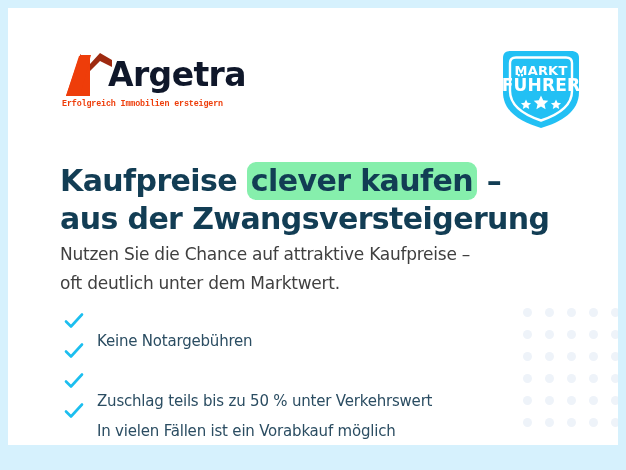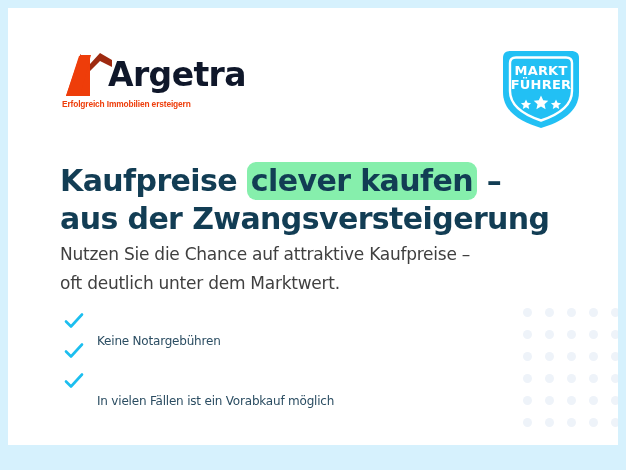--- a/index.html
+++ b/index.html
@@ -71,21 +71,21 @@
     font-weight: bold;
     font-size: 33px;
     letter-spacing: -0.6px;
     color: #0f172a;
     line-height: 44px;
   }
   .logo-tagline {
     position: absolute;
     left: 2px;
     top: 49px;
-    font-family: Liberation Sans, sans-serif;
+    font-family: Liberation Mono, monospace;
     font-weight: bold;
     font-size: 8.4px;
     letter-spacing: -0.15px;
     color: #ee3d0a;
     white-space: nowrap;
   }
 
   
   .badge {
     position: absolute;
@@ -99,21 +99,21 @@
     left: 0;
     right: 0;
     top: 17px;
     text-align: center;
     color: #ffffff;
     font-family: "DejaVu Sans", sans-serif;
     font-weight: bold;
     pointer-events: none;
   }
   .badge-line1 { font-size: 13px; letter-spacing: 0.2px; line-height: 15px; }
-  .badge-line2 { font-size: 13px; letter-spacing: 0.2px; line-height: 14px; }
+  .badge-line2 { font-size: 17px; letter-spacing: 0.2px; line-height: 14px; }
 
   
   .headline {
     position: absolute;
     left: 52px;
     top: 134px;
     width: 500px;
     font-family: "DejaVu Sans", sans-serif;
     font-weight: bold;
     font-size: 30px;
@@ -158,21 +158,21 @@
   }
   .bullet .check {
     position: absolute;
     left: 2px;
     top: 6px;
     width: 20px;
     height: 18px;
   }
   .bullet-label {
     font-family: "DejaVu Sans", sans-serif;
-    font-size: 12px;
+    font-size: 15px;
     color: #2b4d62;
     letter-spacing: -0.2px;
     white-space: nowrap;
     margin-top: 40px;
   }
 </style>
 </head>
 <body>
 
 <div class="banner-card">
@@ -265,17 +265,25 @@
             <path d="M2 9.5 L7 14.5 L18 2.5" fill="none" stroke="#1cbeef" stroke-width="2.6" stroke-linecap="round" stroke-linejoin="round"></path>
           </svg>
       </span>
     </li>
     <li class="bullet">
       <span class="check">
         <svg viewBox="0 0 20 18" width="20" height="18" aria-hidden="true">
             <path d="M2 9.5 L7 14.5 L18 2.5" fill="none" stroke="#1cbeef" stroke-width="2.6" stroke-linecap="round" stroke-linejoin="round"></path>
           </svg>
       </span>
+      <span class="bullet-label">Zuschlag teils bis zu 50 % unter Verkehrswert</span>
+    </li>
+    <li class="bullet">
+      <span class="check">
+        <svg viewBox="0 0 20 18" width="20" height="18" aria-hidden="true">
+            <path d="M2 9.5 L7 14.5 L18 2.5" fill="none" stroke="#1cbeef" stroke-width="2.6" stroke-linecap="round" stroke-linejoin="round"></path>
+          </svg>
+      </span>
       <span class="bullet-label">In vielen Fällen ist ein Vorabkauf möglich</span>
     </li>
   </ul>
 
 </div>
 
 </body></html>

